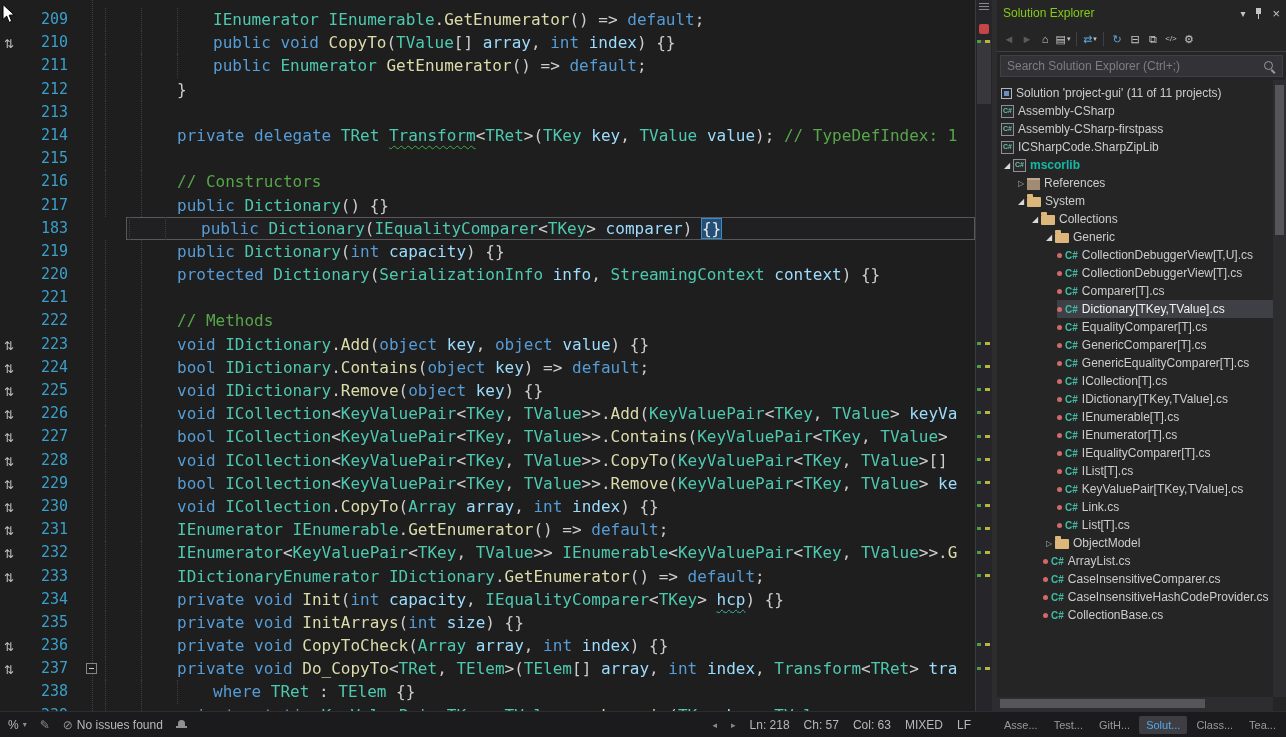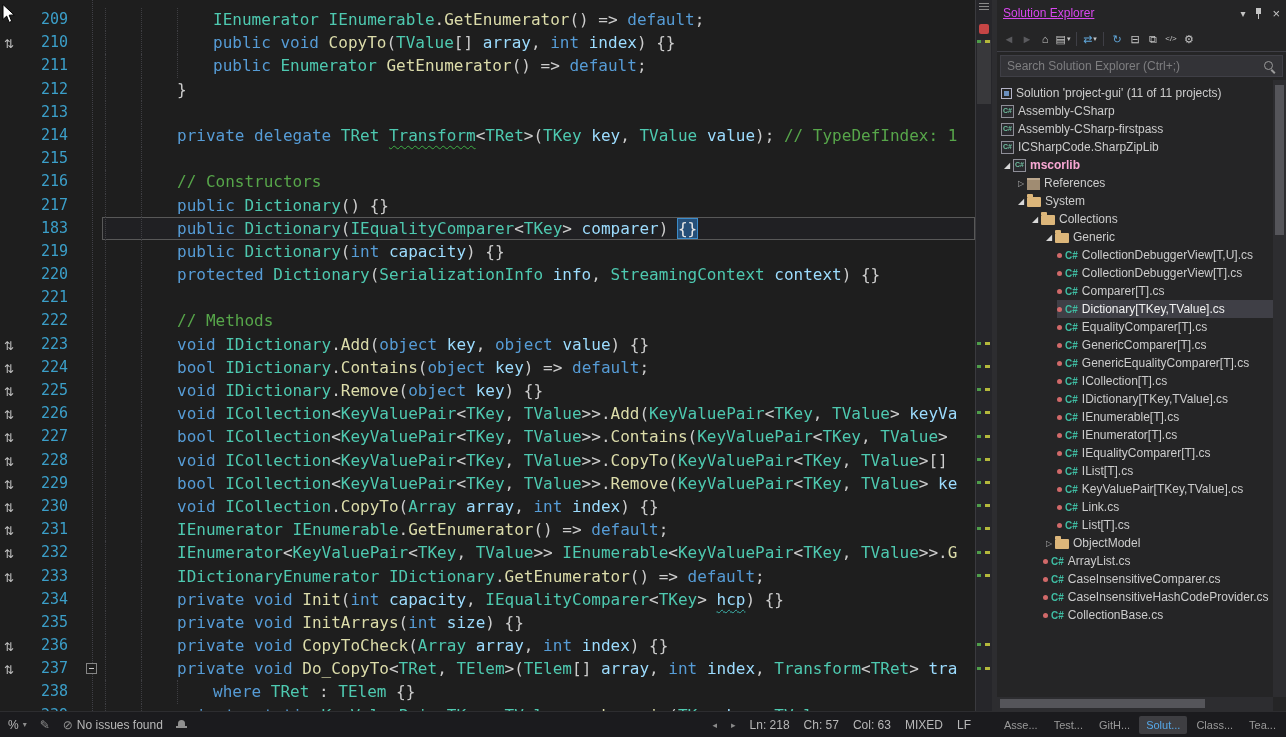--- a/index.html
+++ b/index.html
@@ -15,21 +15,21 @@
   #fold-col::before{content:"";position:absolute;left:10px;top:0;bottom:0;border-left:1px dotted #3F3F46;}
   #code-col{left:102px;right:17px;}
   .cell{height:23.2px;line-height:23.2px;position:relative;}
   #num-col .cell{color:#3B9FC9;font:15px/23.2px "DejaVu Sans Mono",monospace;text-align:right;padding-right:14px;}
   .gutter-icon{color:#C2C2C2;font-size:12px;padding-left:4px;cursor:pointer;}
   .fold-box{position:absolute;left:4px;top:6px;width:11px;height:11px;border:1px solid #858585;background:#1E1E1E;box-sizing:border-box;}
   .fold-box::after{content:"";position:absolute;left:2px;right:2px;top:4px;height:1px;background:#C8C8C8;}
 
   .code-line{position:relative;height:23.2px;line-height:23.2px;white-space:pre;
              font:16px/23.2px "DejaVu Sans Mono",monospace;color:#CCCCCC;}
-  .code-line.current{background:#202023;box-shadow:inset 0 0 0 1px #585858;}
+  .code-line.current{background:#202023;box-shadow:inset 0 0 0 1px #585858;margin-left:24px;}
   .indent-guide{position:absolute;top:0;bottom:0;border-left:1px dotted #3E3E42;}
   .line-text{display:inline-block;}
 
   .tk-k{color:#569CD6;}
   .tk-t{color:#4EC9B0;}
   .tk-m{color:#DCDCAA;}
   .tk-v{color:#9CDCFE;}
   .tk-c{color:#57A64A;}
   .tk-p{color:#CCCCCC;}
   .tk-sel{background:#264F78;outline:1px solid #3C8BC9;color:#E8E8E8;}
@@ -46,21 +46,21 @@
   .tick-y{position:absolute;right:2px;width:5px;height:3px;background:#B5B83B;}
 
   #mouse-cursor{position:absolute;left:2px;top:4px;z-index:40;}
 
   
   #splitter{position:absolute;left:992px;top:0;width:5px;height:711px;background:#2D2D30;}
 
   
   #solution-explorer{position:absolute;left:997px;top:0;width:289px;height:711px;background:#252526;color:#CCCCCC;overflow:hidden;}
   .se-header{height:26px;display:flex;align-items:center;padding:0 6px;font-size:12px;}
-  .se-title{flex:1;color:#d946ef;text-decoration:underline;}
+  .se-title{flex:1;color:#84cc16;}
   .se-hicon{color:#C5C5C5;font-size:10px;margin-left:9px;cursor:pointer;}
   .se-close{font-size:13px;}
   .pin-icon{position:relative;width:9px;height:13px;display:inline-block;margin-left:9px;cursor:pointer;}
   .pin-icon::before{content:"";position:absolute;left:2px;top:1px;width:5px;height:6px;background:#C5C5C5;}
   .pin-icon::after{content:"";position:absolute;left:4px;top:7px;width:1px;height:5px;background:#C5C5C5;}
 
   .se-toolbar{height:25px;display:flex;align-items:center;padding:0 4px;gap:2px;border-bottom:1px solid #3F3F46;}
   .tb-icon{min-width:16px;height:16px;line-height:16px;text-align:center;font-size:11px;color:#C5C5C5;cursor:pointer;display:inline-flex;align-items:center;justify-content:center;}
   .tb-icon.accent{color:#61A8DC;}
   .tb-icon.disabled{color:#5A5A5E;}
@@ -72,21 +72,21 @@
                    color:#B8B8B8;font:12px "Liberation Sans",sans-serif;padding:0 24px 0 6px;outline:none;}
   .se-search input::placeholder{color:#7E7E80;}
   .search-icon{position:absolute;right:10px;top:8px;width:13px;height:13px;}
   .search-icon::before{content:"";position:absolute;left:1px;top:1px;width:7px;height:7px;border:1.5px solid #9A9A9A;border-radius:50%;}
   .search-icon::after{content:"";position:absolute;left:9px;top:9px;width:5px;height:1.5px;background:#9A9A9A;transform:rotate(45deg);transform-origin:0 0;}
 
   #se-tree{position:absolute;left:0;right:13px;top:80px;bottom:14px;overflow:hidden;padding-top:4px;}
   .tree-row{height:18px;display:flex;align-items:center;font-size:12px;white-space:nowrap;cursor:pointer;}
   .row-inner{flex:1;display:flex;align-items:center;height:100%;padding-right:4px;overflow:hidden;}
   .tree-row.selected .row-inner{background:#3F3F46;color:#F0F0F0;}
-  .tree-row.bold .tree-label{font-weight:bold;color:#f9a8d4;}
+  .tree-row.bold .tree-label{font-weight:bold;color:#14b8a6;}
   .tree-label{margin-left:4px;}
   .arrow{width:12px;font-size:8px;color:#ABABAB;text-align:center;flex:0 0 12px;}
   .arrow.expanded{color:#D8D8D8;}
   .ticon{flex:0 0 auto;display:inline-flex;align-items:center;}
 
   .i-solution{width:11px;height:11px;border:1px solid #B3B3C6;position:relative;box-sizing:border-box;}
   .i-solution::after{content:"";position:absolute;left:2px;top:2px;right:2px;bottom:2px;background:#6A8FBF;}
   .i-project{width:13px;height:13px;border:1px solid #8F8F98;background:#2A2A2E;position:relative;box-sizing:border-box;}
   .i-project::after{content:"C#";position:absolute;left:1px;top:1px;font-size:7px;font-weight:bold;color:#6FBF9F;}
   .i-references{width:13px;height:10px;background:#A08C72;border-top:2px solid #BCA88E;margin-top:1px;}

